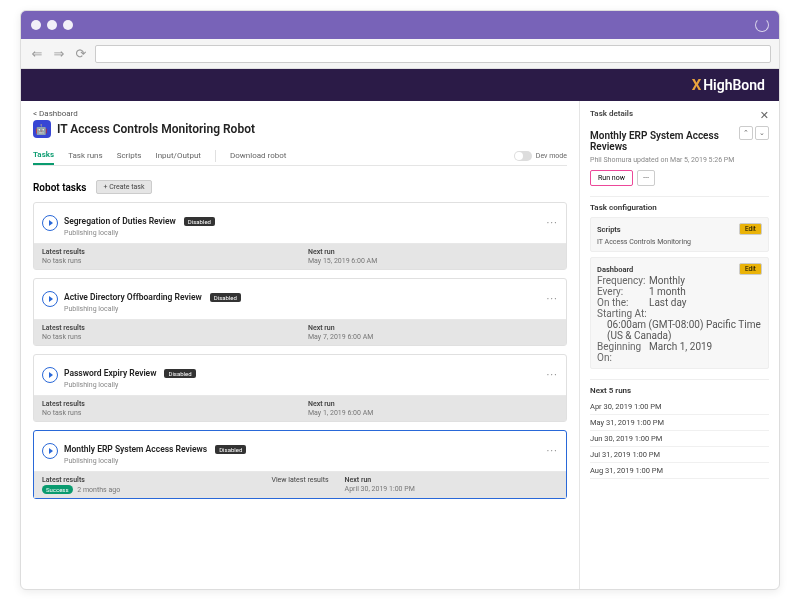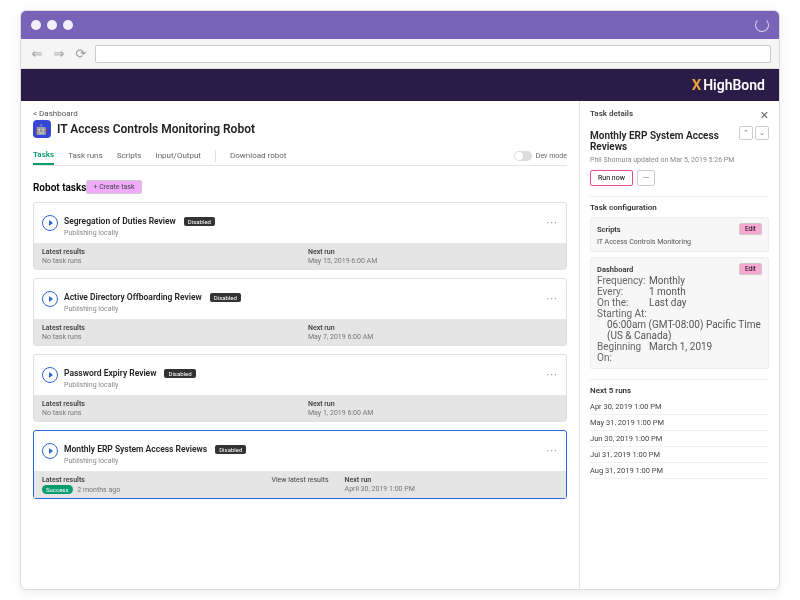--- a/index.html
+++ b/index.html
@@ -22,22 +22,22 @@
 .page-title-row{display:flex;align-items:center;gap:6px;margin-top:2px}
 .robot-icon{width:18px;height:18px;background:#3746d4;border-radius:4px;display:flex;align-items:center;justify-content:center;color:#fff;font-size:10px}
 .page-title{font-size:12px;font-weight:600;color:#222}
 .tabs{display:flex;gap:14px;margin-top:8px;border-bottom:1px solid #e5e5e5;font-size:8px;color:#666;align-items:center}
 .tab{padding:4px 0;cursor:pointer}
 .tab.active{color:#0a9b6f;border-bottom:2px solid #0a9b6f;font-weight:600}
 .tab-divider{width:1px;height:12px;background:#e0e0e0}
 .dev-toggle{margin-left:auto;display:flex;align-items:center;gap:4px;font-size:7px;color:#666}
 .toggle{width:18px;height:10px;background:#ddd;border-radius:5px;position:relative}
 .toggle::after{content:"";position:absolute;width:8px;height:8px;background:#fff;border-radius:50%;top:1px;left:1px}
-.section-title{font-size:10px;font-weight:600;margin-top:14px;display:flex;align-items:center;}
-.create-btn{font-size:7px;padding:2px 6px;border:1px solid #ccc;border-radius:2px;background:#f0abfc;color:#444;font-weight:400}
+.section-title{font-size:10px;font-weight:600;margin-top:14px;display:flex;align-items:center;gap:10px}
+.create-btn{font-size:7px;padding:2px 6px;border:1px solid #ccc;border-radius:2px;background:#e5e5e5;color:#444;font-weight:400}
 .task-card{border:1px solid #e0e0e0;border-radius:3px;margin-top:8px;background:#fff}
 .task-card.selected{border:1.5px solid #2968d8}
 .task-head{display:flex;align-items:center;padding:6px 8px;gap:6px}
 .play-icon{width:16px;height:16px;border:1.5px solid #2968d8;border-radius:50%;display:flex;align-items:center;justify-content:center;flex-shrink:0}
 .play-tri{width:0;height:0;border-left:4px solid #2968d8;border-top:3px solid transparent;border-bottom:3px solid transparent;margin-left:1px}
 .task-name{font-size:8.5px;font-weight:600;color:#222}
 .disabled-badge{background:#333;color:#fff;font-size:6px;padding:1px 4px;border-radius:2px;margin-left:4px}
 .task-sub{font-size:7px;color:#888;margin-top:1px}
 .task-more{margin-left:auto;color:#888;font-size:11px;letter-spacing:1px}
 .task-body{background:#e5e5e5;display:flex;border-top:1px solid #e8e8e8}
@@ -54,21 +54,21 @@
 .nav-btn{width:14px;height:14px;border:1px solid #ccc;border-radius:2px;display:flex;align-items:center;justify-content:center;font-size:7px;color:#666}
 .side-meta{font-size:7px;color:#888;margin-top:4px}
 .run-row{display:flex;gap:4px;margin-top:6px}
 .run-btn{font-size:7px;padding:3px 7px;border:1px solid #ec4899;border-radius:2px;background:#fff}
 .more-btn{font-size:8px;padding:2px 5px;border:1px solid #ccc;border-radius:2px;background:#fff}
 .side-section{margin-top:10px;border-top:1px solid #eee;padding-top:6px}
 .side-section-title{font-size:8px;font-weight:600;color:#333}
 .config-box{background:#f7f7f7;border:1px solid #eee;padding:5px 6px;margin-top:5px;border-radius:2px}
 .config-row{display:flex;justify-content:space-between;align-items:center}
 .config-label{font-size:7.5px;font-weight:600;color:#333}
-.edit-btn{font-size:6.5px;padding:1px 5px;border:1px solid #ccc;border-radius:2px;background:#f9a8d4}
+.edit-btn{font-size:6.5px;padding:1px 5px;border:1px solid #ccc;border-radius:2px;background:#eab308}
 .config-val{font-size:7px;color:#555;margin-top:3px}
 .sched-row{font-size:10px;color:#555;margin-top:0;display:flex}
 .sched-k{width:52px;color:#666}
 .runs-list{margin-top:4px}
 .run-item{font-size:7.5px;color:#444;padding:3px 0;border-bottom:1px solid #f0f0f0}
 </style>
 </head>
 <body>
 
 <div class="browser-frame">

